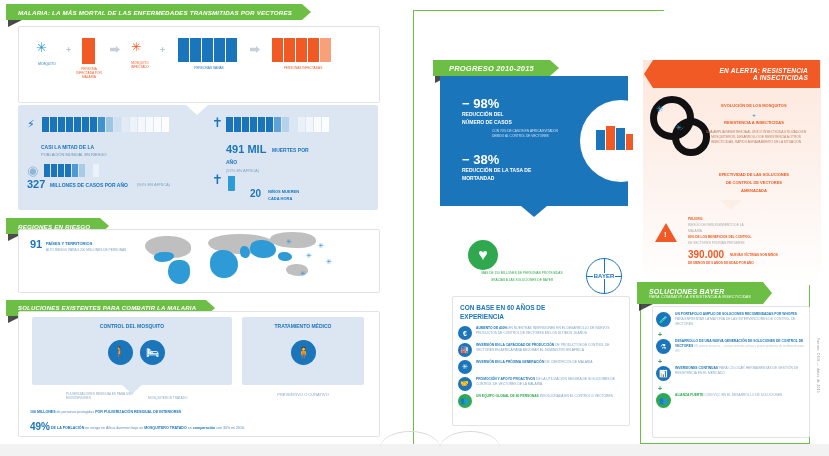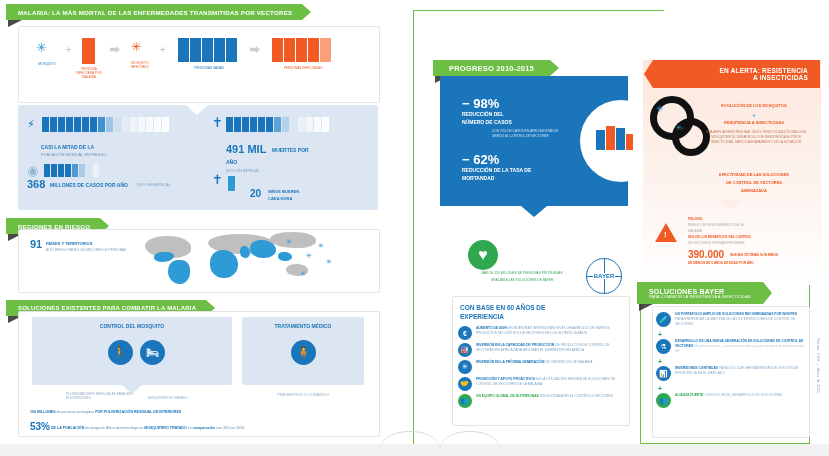--- a/index.html
+++ b/index.html
@@ -5,21 +5,21 @@
   html,body{margin:0;padding:0;background:#ffffff;}
   body{
     width:829px;height:456px;overflow:hidden;
     font-family:"Liberation Sans","DejaVu Sans",sans-serif;
     color:#1b75bb;position:relative;
   }
   .stage{position:absolute;inset:0;background:#ffffff;}
 
   
   .ribbon{position:absolute;height:16px;display:flex;align-items:center;
-          color:#fff;font-weight:bold;letter-spacing:.2px;}
+          color:#fff;font-weight:bold;letter-spacing:.2px;font-style:italic;}
   .ribbon .rib-body{height:100%;display:flex;flex-direction:column;justify-content:center;
           padding:0 10px 0 12px;position:relative;}
   .ribbon.green .rib-body{background:#6cbe45;}
   .ribbon.orange .rib-body{background:#f15a24;}
   .ribbon .notch{width:0;height:0;border-top:8px solid transparent;border-bottom:8px solid transparent;}
   .ribbon.green .notch{border-left:9px solid #6cbe45;}
   .ribbon.orange .notch-l{border-right:9px solid #f15a24;}
   .ribbon .shadow{position:absolute;left:2px;top:100%;width:14px;height:7px;
           background:#2b2b2b;clip-path:polygon(0 0,100% 0,0 100%);opacity:.85;}
 
@@ -166,21 +166,21 @@
   <div class="prow" style="left:44px;top:164px;">
     <span class="person" style="background:#1b75bb;width:6px;height:13px;"><i style="left:1px;width:3.5px;height:3.5px;"></i><b style="top:4px;width:6px;height:9px;"></b></span>
     <span class="person" style="background:#1b75bb;width:6px;height:13px;"><i style="left:1px;width:3.5px;height:3.5px;"></i><b style="top:4px;width:6px;height:9px;"></b></span>
     <span class="person" style="background:#1b75bb;width:6px;height:13px;"><i style="left:1px;width:3.5px;height:3.5px;"></i><b style="top:4px;width:6px;height:9px;"></b></span>
     <span class="person" style="background:#1b75bb;width:6px;height:13px;"><i style="left:1px;width:3.5px;height:3.5px;"></i><b style="top:4px;width:6px;height:9px;"></b></span>
     <span class="person" style="background:#4f9ad2;width:6px;height:13px;"><i style="left:1px;width:3.5px;height:3.5px;"></i><b style="top:4px;width:6px;height:9px;"></b></span>
     <span class="person" style="background:#a8cce6;width:6px;height:13px;"><i style="left:1px;width:3.5px;height:3.5px;"></i><b style="top:4px;width:6px;height:9px;"></b></span>
     <span class="person" style="background:#d7e6f3;width:6px;height:13px;"><i style="left:1px;width:3.5px;height:3.5px;"></i><b style="top:4px;width:6px;height:9px;"></b></span>
     <span class="person" style="background:#ecf2f9;width:6px;height:13px;"><i style="left:1px;width:3.5px;height:3.5px;"></i><b style="top:4px;width:6px;height:9px;"></b></span>
   </div>
-  <div class="t big" style="left:27px;top:178px;font-size:11px;color:#1b75bb;">368</div>
+  <div class="t big" style="left:27px;top:178px;font-size:11px;color:#1b75bb;">327</div>
   <div class="t sm big cap" style="left:50px;top:183px;color:#1b75bb;">MILLONES DE CASOS POR AÑO</div>
   <div class="t xs cap" style="left:137px;top:183px;color:#7ba3c4;">(90% EN ÁFRICA)</div>
 
   <div class="t" style="left:212px;top:115px;color:#1b75bb;font-size:13px;">✝</div>
   <div class="prow" style="left:226px;top:117px;">
     <span class="person" style="background:#1b75bb;"><i></i><b></b></span>
     <span class="person" style="background:#1b75bb;"><i></i><b></b></span>
     <span class="person" style="background:#1b75bb;"><i></i><b></b></span>
     <span class="person" style="background:#1b75bb;"><i></i><b></b></span>
     <span class="person" style="background:#1b75bb;"><i></i><b></b></span>
@@ -263,21 +263,21 @@
   <div class="t tiny cap" style="left:66px;top:393px;width:70px;color:#8aa9c4;">PULVERIZADORES RESIDUALES PARA USO EN INTERIORES</div>
   <div class="t tiny cap" style="left:148px;top:397px;width:70px;color:#8aa9c4;">MOSQUITEROS TRATADO</div>
   <div class="t xs cap" style="left:242px;top:393px;width:122px;text-align:center;color:#8aa9c4;">PREVENTIVO O CURATIVO</div>
 
   <div style="position:absolute;left:30px;top:410px;width:345px;font-size:3.6px;line-height:1.6;color:#5b8cb3;">
     <span class="big" style="color:#1b75bb;">106 MILLONES</span>
     <span>de personas protegidas</span>
     <span class="big" style="color:#1b75bb;">POR PULVERIZACIÓN RESIDUAL DE INTERIORES</span>
   </div>
   <div style="position:absolute;left:30px;top:419px;width:345px;font-size:3.6px;line-height:1.6;color:#5b8cb3;">
-    <span class="big" style="font-size:10px;color:#1b75bb;vertical-align:-1px;">53%</span>
+    <span class="big" style="font-size:10px;color:#1b75bb;vertical-align:-1px;">49%</span>
     <span class="big" style="color:#1b75bb;">DE LA POBLACIÓN</span>
     <span>en riesgo en África duermen bajo un</span>
     <span class="big" style="color:#1b75bb;">MOSQUITERO TRATADO</span>
     <span>en</span>
     <span class="big" style="color:#1b75bb;">comparación</span>
     <span>con 30% en 2010.</span>
   </div>
 
   <div class="ribbon green" style="left:433px;top:60px;">
     <div class="rib-body" style="padding:0 16px;">
@@ -295,21 +295,21 @@
     <span class="person" style="background:#f15a24;width:9px;height:24px;"><i style="left:2px;width:5px;height:5px;"></i><b style="top:6px;width:9px;height:18px;"></b></span>
     <span class="person" style="background:#1b75bb;width:9px;height:22px;"><i style="left:2px;width:5px;height:5px;"></i><b style="top:6px;width:9px;height:16px;"></b></span>
     <span class="person" style="background:#f15a24;width:7px;height:16px;"><i style="left:1.5px;width:4px;height:4px;"></i><b style="top:5px;width:7px;height:11px;"></b></span>
   </div>
 
   <div class="t big" style="left:462px;top:96px;font-size:13px;color:#fff;">− 98%</div>
   <div class="t sm big cap" style="left:462px;top:112px;color:#fff;">REDUCCIÓN DEL</div>
   <div class="t sm big cap" style="left:462px;top:120px;color:#fff;">NÚMERO DE CASOS</div>
   <div class="t tiny cap" style="left:492px;top:129px;width:78px;color:#cfe3f3;line-height:1.5;">CON 70% DE CASOS EN ÁFRICA EVITADOS DEBIDO AL CONTROL DE VECTORES</div>
 
-  <div class="t big" style="left:462px;top:152px;font-size:13px;color:#fff;">− 62%</div>
+  <div class="t big" style="left:462px;top:152px;font-size:13px;color:#fff;">− 38%</div>
   <div class="t sm big cap" style="left:462px;top:168px;color:#fff;">REDUCCIÓN DE LA TASA DE</div>
   <div class="t sm big cap" style="left:462px;top:176px;color:#fff;">MORTANDAD</div>
 
   <div style="position:absolute;left:468px;top:240px;width:30px;height:30px;border-radius:50%;background:#2fa84f;
               display:flex;align-items:center;justify-content:center;color:#fff;font-size:16px;">♥</div>
   <div class="t tiny cap" style="left:452px;top:272px;width:140px;text-align:center;color:#2fa84f;">MÁS DE 150 MILLONES DE PERSONAS PROTEGIDAS</div>
   <div class="t tiny cap" style="left:452px;top:279px;width:140px;text-align:center;color:#2fa84f;">GRACIAS A LAS SOLUCIONES DE BAYER</div>
 
   <div class="bayerlogo" style="left:586px;top:258px;width:34px;height:34px;font-size:6px;">
     <div class="h"></div>

